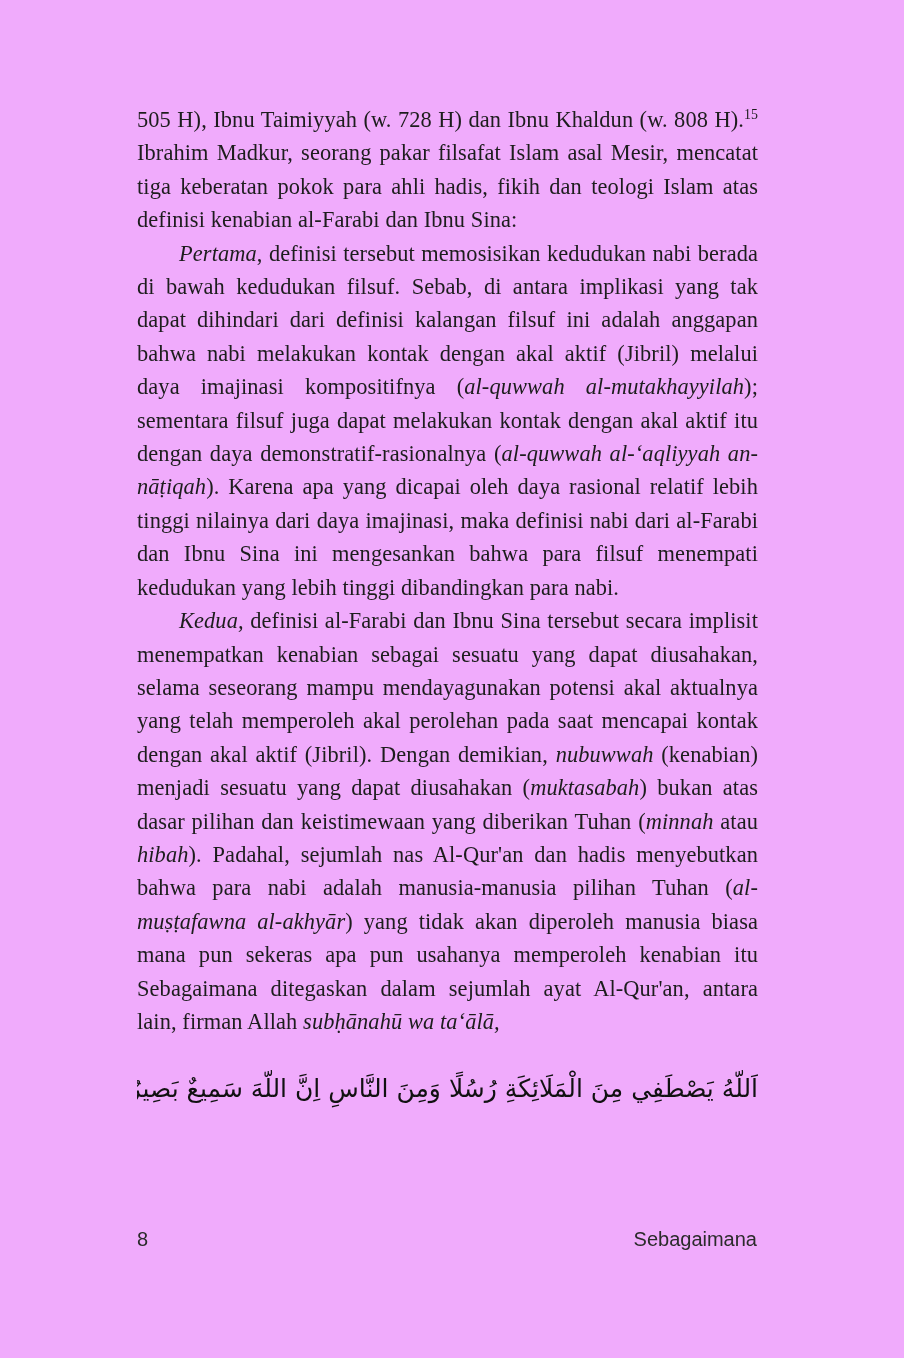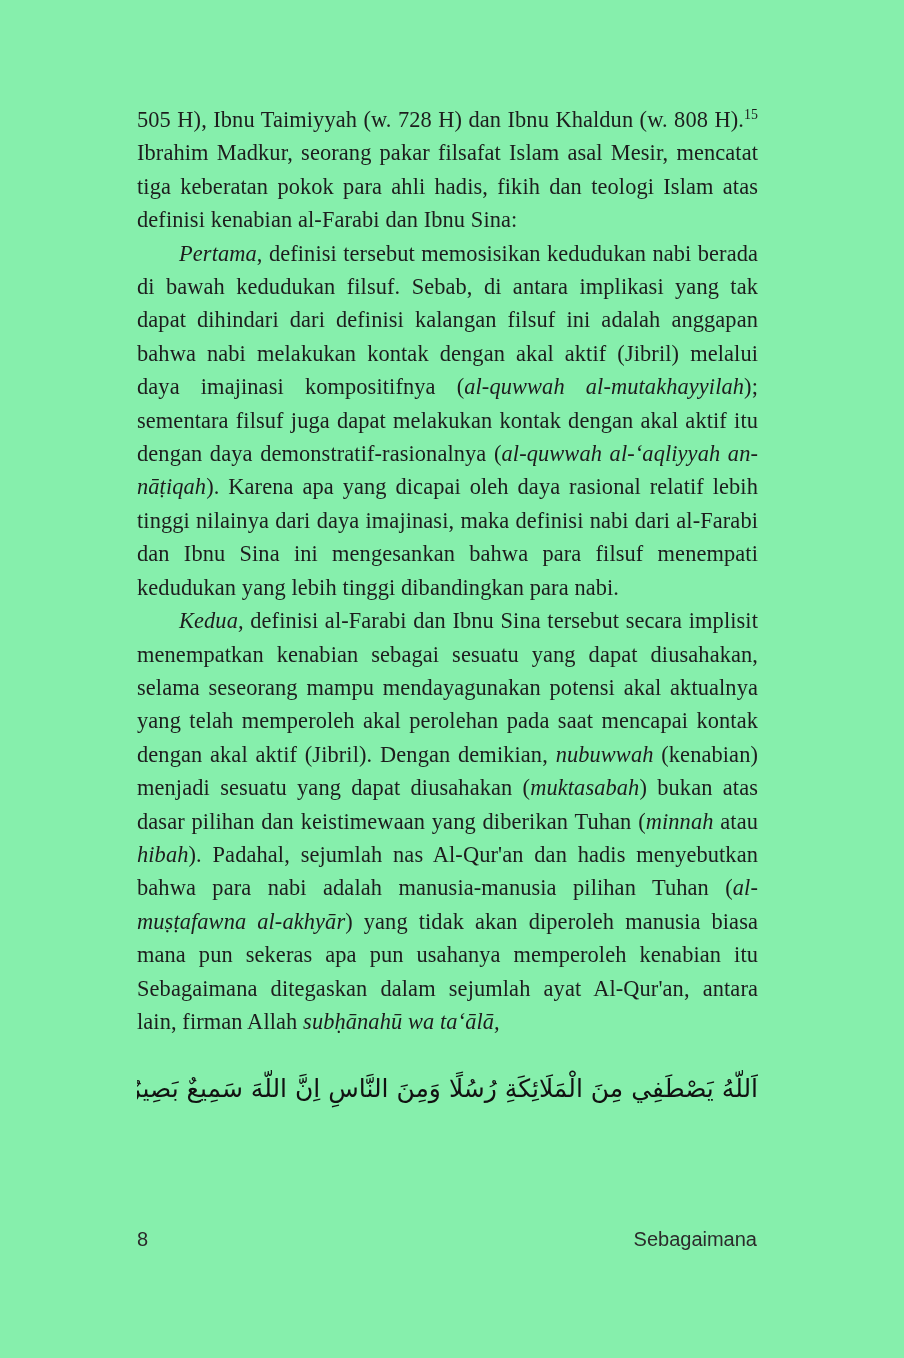--- a/index.html
+++ b/index.html
@@ -1,21 +1,21 @@
 <!DOCTYPE html>
 <html><head>
 <meta charset="utf-8">
 <style>
   html, body { margin: 0; padding: 0; background: #e8e8e8; }
   .page {
     position: relative;
     width: 904px;
     height: 1358px;
     margin: 0 auto;
-    background: #86efac;
+    background: #f0abfc;
     font-family: "Liberation Serif", serif;
     color: #1d1d1d;
     overflow: hidden;
   }
   .text-block {
     position: absolute;
     left: 137px;
     top: 103px;
     width: 621px;
   }

